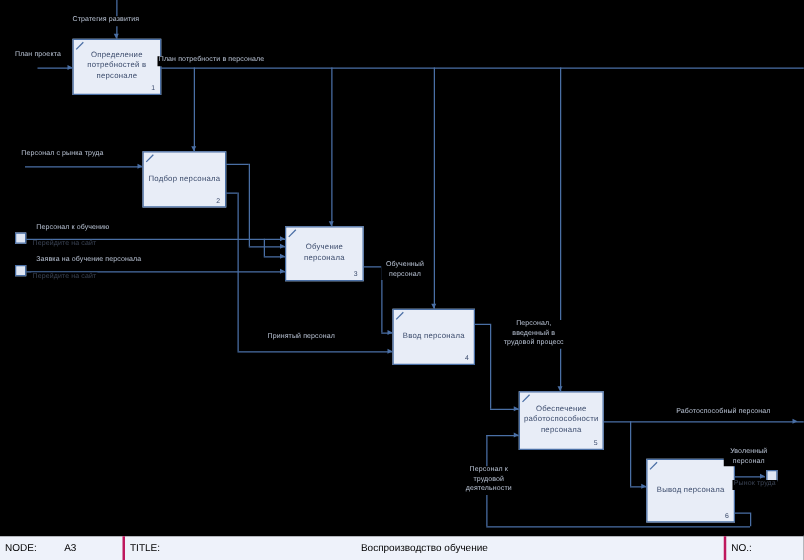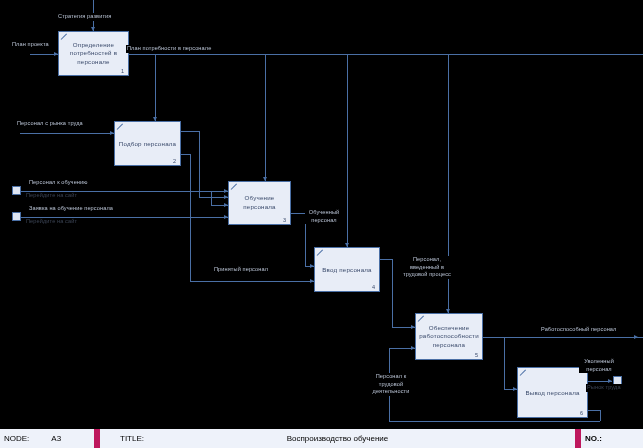--- a/index.html
+++ b/index.html
@@ -25,26 +25,26 @@
 
   .arr{position:absolute;width:0;height:0;}
   .arr.r{border-left:4px solid #4a6fa5;border-top:2.5px solid transparent;border-bottom:2.5px solid transparent;}
   .arr.d{border-top:4px solid #4a6fa5;border-left:2.5px solid transparent;border-right:2.5px solid transparent;}
 
   .tunnel{position:absolute;width:9px;height:9px;background:#dfe6f3;border:1px solid #4a6fa5;box-sizing:border-box;}
 
   #footer{position:absolute;left:0;bottom:0;width:643px;height:20px;background:#eef2fa;
           border-top:1px solid #000;box-sizing:border-box;display:flex;align-items:center;}
   #footer .cell{height:100%;display:flex;align-items:center;font-size:8px;color:#000;
-          border-right:6px solid #be185d;box-sizing:border-box;padding:0 4px;}
+          border-right:2px solid #be185d;box-sizing:border-box;padding:0 4px;}
   #footer .c1{width:100px;}
   #footer .c1 .nv{margin-left:22px;}
   #footer .c2{flex:1;justify-content:center;position:relative;}
-  #footer .c2 .tl{position:absolute;left:20px;}
-  #footer .c3{width:62px;border-right:none;font-weight:bold;}
+  #footer .c2 .tl{position:absolute;left:4px;}
+  #footer .c3{width:62px;border-right:none;}
 </style>
 </head>
 <body>
 
 <div id="canvas">
 
   <div class="box" style="left:58px;top:31px;width:71px;height:45px;">
     <span class="corner"></span>
     <span class="bt">Определение потребностей в персонале</span>
     <span class="bn">1</span>

